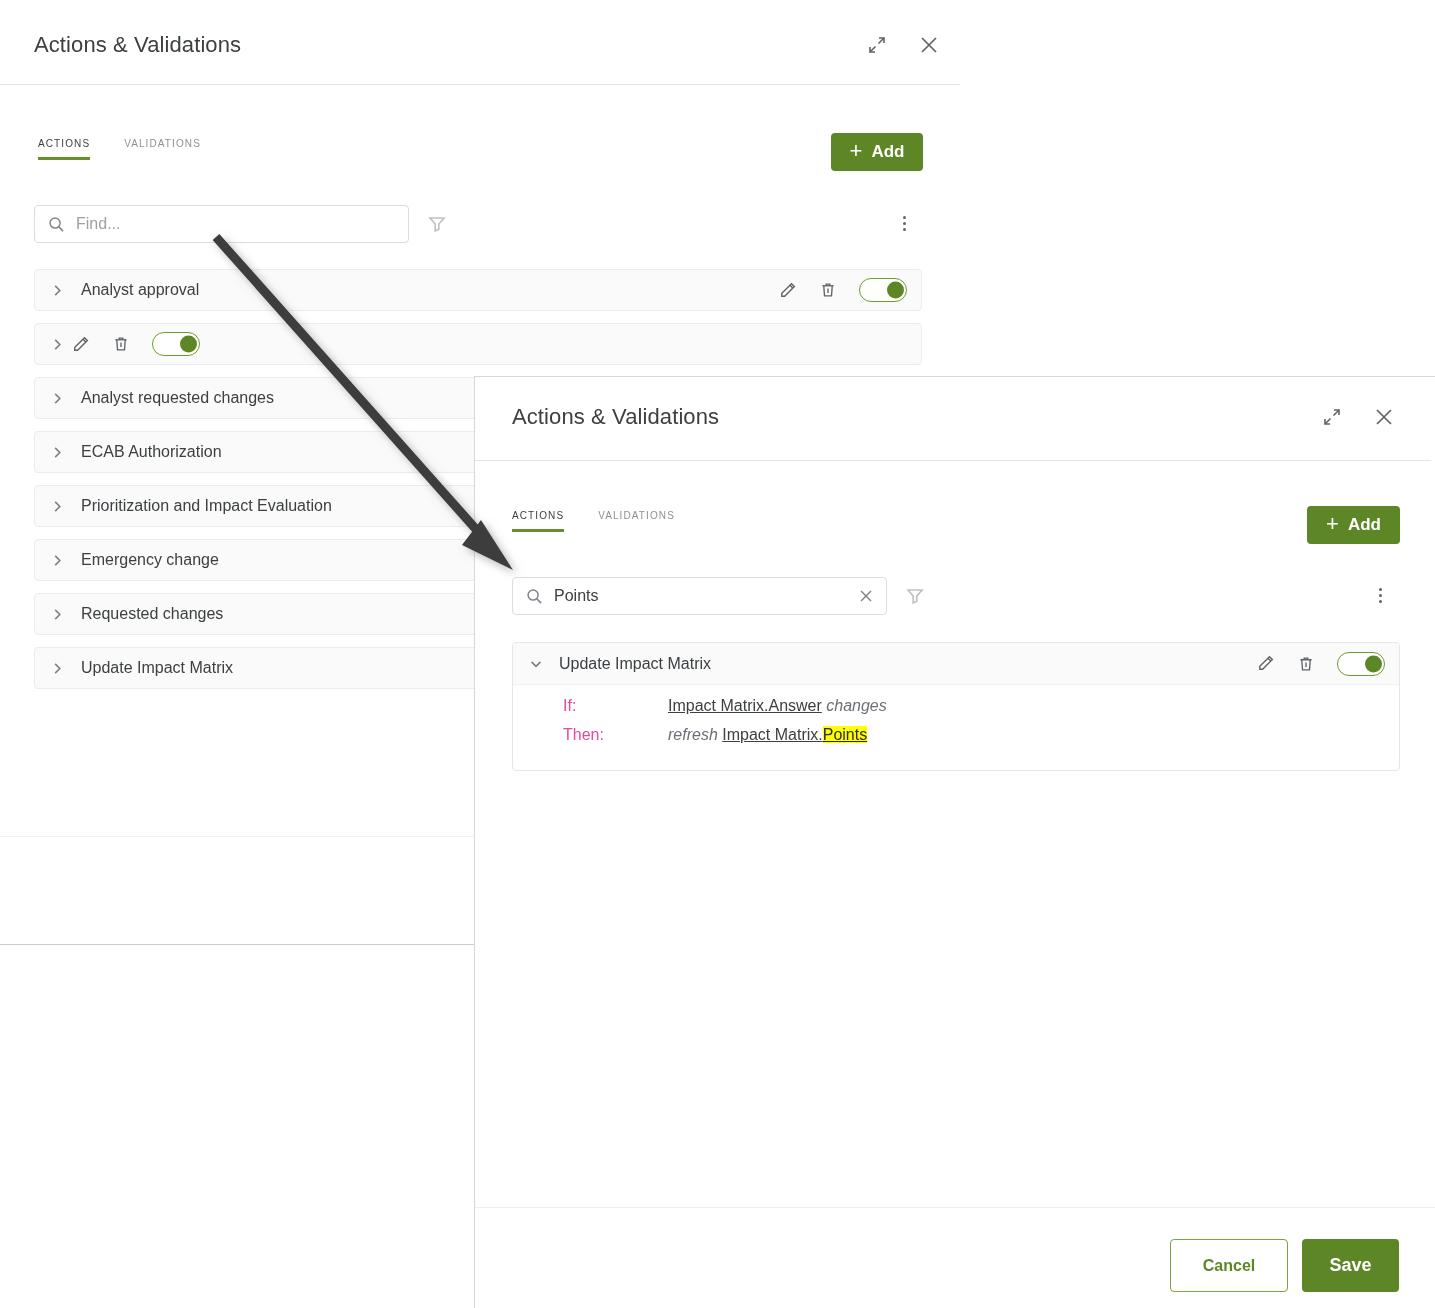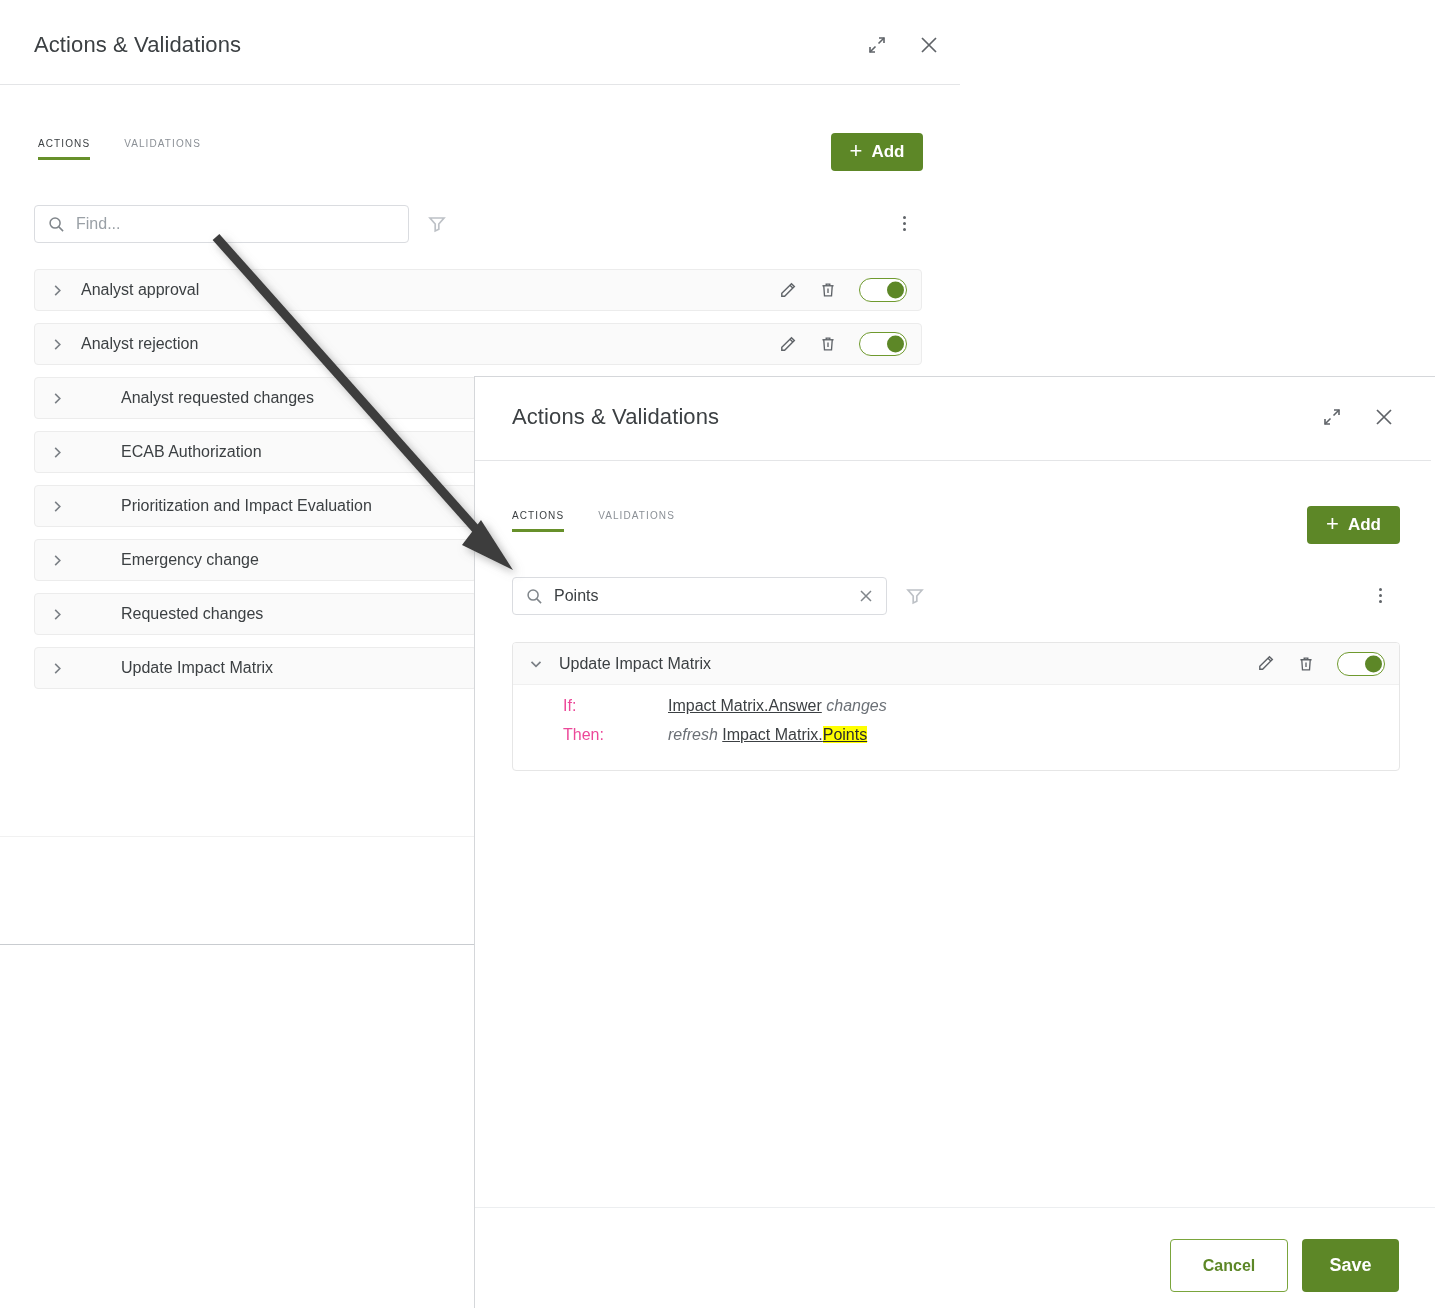--- a/index.html
+++ b/index.html
@@ -255,21 +255,21 @@
   #bg-hdr-icons { position: absolute; right: 18px; top: 26px; }
   #bg-hdr-div { left: 0; top: 78px; width: 960px; }
   #bg-tabs { position: absolute; left: 38px; top: 132px; }
   #bg-add { position: absolute; left: 831px; top: 127px; width: 92px; height: 38px; }
   #bg-search { position: absolute; left: 34px; top: 199px; }
   #bg-search .search-box { width: 375px; }
   #bg-filter { position: absolute; left: 427px; top: 208px; }
   #bg-kebab  { position: absolute; left: 903px; top: 210px; }
   #bg-rows   { position: absolute; left: 34px; top: 263px; width: 888px; }
   #bg-rows .row { margin-bottom: 12px; }
-  #bg-rows .row.narrow { width: 443px; gap: 40px; }
+  #bg-rows .row.narrow { width: 443px; }
   #bg-inner-div { left: 0; top: 830px; width: 475px; height: 1px; background: #f1f1f1; }
   #bg-bottom-div { left: 0; top: 938px; width: 475px; height: 1px; background: #c9ccd0; }
 
   
   #fg-panel {
     left: 474px; top: 370px;
     width: 961px; height: 938px;
     background: #ffffff;
     border-left: 1px solid #d5d7da;
     border-top: 1px solid #d5d7da;
@@ -386,21 +386,20 @@
             </span>
         </span>
       </div>
 
       <div class="row">
         <span class="chev">
           <svg width="13" height="13" viewBox="0 0 14 14" fill="none" stroke="currentColor" stroke-width="1.7">
               <path d="M4.5 2l5 5-5 5"></path>
             </svg>
         </span>
-        <span class="row-label">Analyst rejection</span>
         <span class="row-actions">
           <span class="pen">
             <svg width="19" height="19" viewBox="0 0 20 20" fill="none" stroke="currentColor" stroke-width="1.5">
               <path d="M14.2 2.8l3 3L7 16H4v-3z"></path>
                 <path d="M12.6 4.4l3 3"></path>
             </svg>
           </span>
           <span class="trash">
             <svg width="18" height="18" viewBox="0 0 20 20" fill="none" stroke="currentColor" stroke-width="1.5">
               <path d="M3.8 5.3h12.4"></path>

